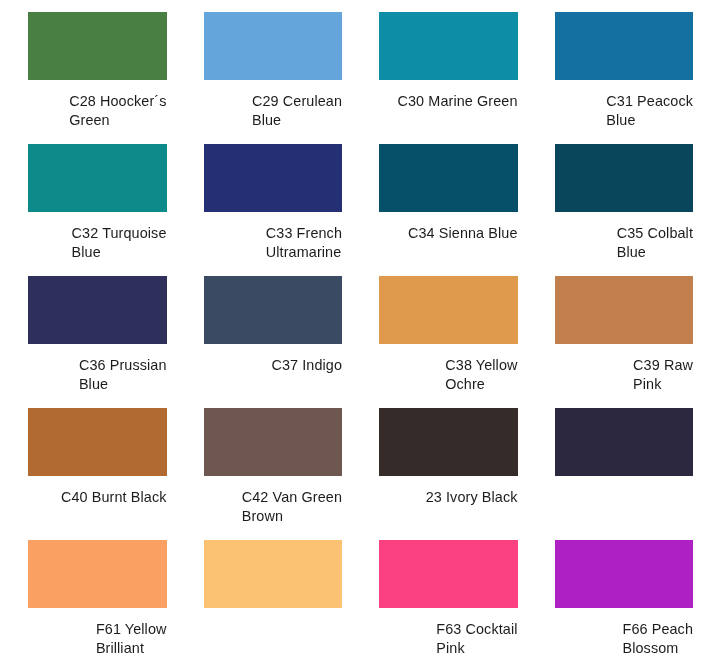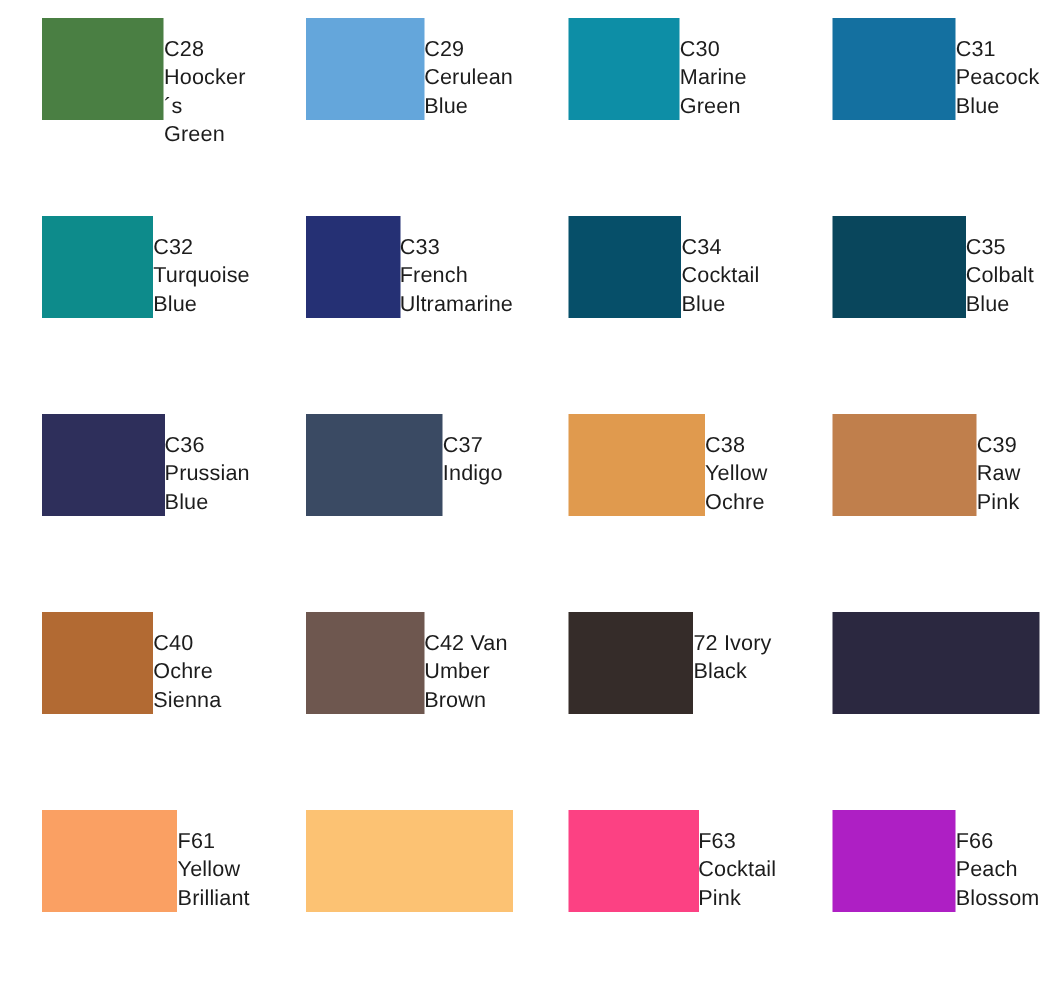--- a/index.html
+++ b/index.html
@@ -21,22 +21,22 @@
     padding: 12px 16px 0 16px;
     display: grid;
     grid-template-columns: repeat(4, 1fr);
     grid-template-rows: repeat(5, 132px);
     column-gap: 25px;
     row-gap: 0px;
     align-content: start;
   }
   .swatch-cell {
     display: flex;
-    flex-direction: row;
-    align-items: flex-start;
+    flex-direction: column;
+    align-items: flex-end;
     margin-left: 12px;
   }
   .swatch-color {
     width: 100%;
     height: 68px;
     box-sizing: border-box;
   }
   .swatch-label {
     margin-top: 12px;
     font-size: 14.4px;
@@ -76,21 +76,21 @@
       <div class="swatch-label">C32 Turquoise
 Blue</div>
     </div>
     <div class="swatch-cell">
       <div class="swatch-color" style="background-color: rgb(37, 48, 116);"></div>
       <div class="swatch-label">C33 French
 Ultramarine</div>
     </div>
     <div class="swatch-cell">
       <div class="swatch-color" style="background-color: rgb(6, 79, 105);"></div>
-      <div class="swatch-label">C34 Cocktail Blue</div>
+      <div class="swatch-label">C34 Sienna Blue</div>
     </div>
     <div class="swatch-cell">
       <div class="swatch-color" style="background-color: rgb(9, 70, 92);"></div>
       <div class="swatch-label">C35 Colbalt
 Blue</div>
     </div>
     <div class="swatch-cell">
       <div class="swatch-color" style="background-color: rgb(46, 47, 91);"></div>
       <div class="swatch-label">C36 Prussian
 Blue</div>
@@ -104,30 +104,30 @@
       <div class="swatch-label">C38 Yellow
 Ochre</div>
     </div>
     <div class="swatch-cell">
       <div class="swatch-color" style="background-color: rgb(192, 127, 76);"></div>
       <div class="swatch-label">C39 Raw
 Pink</div>
     </div>
     <div class="swatch-cell">
       <div class="swatch-color" style="background-color: rgb(178, 106, 51);"></div>
-      <div class="swatch-label">C40 Ochre Sienna</div>
+      <div class="swatch-label">C40 Burnt Black</div>
     </div>
     <div class="swatch-cell">
       <div class="swatch-color" style="background-color: rgb(110, 87, 79);"></div>
-      <div class="swatch-label">C42 Van Umber
+      <div class="swatch-label">C42 Van Green
 Brown</div>
     </div>
     <div class="swatch-cell">
       <div class="swatch-color" style="background-color: rgb(53, 44, 41);"></div>
-      <div class="swatch-label">72 Ivory Black</div>
+      <div class="swatch-label">23 Ivory Black</div>
     </div>
     <div class="swatch-cell">
       <div class="swatch-color" style="background-color: rgb(43, 40, 64);"></div>
     </div>
     <div class="swatch-cell">
       <div class="swatch-color" style="background-color: rgb(250, 160, 99);"></div>
       <div class="swatch-label">F61 Yellow
 Brilliant</div>
     </div>
     <div class="swatch-cell">

